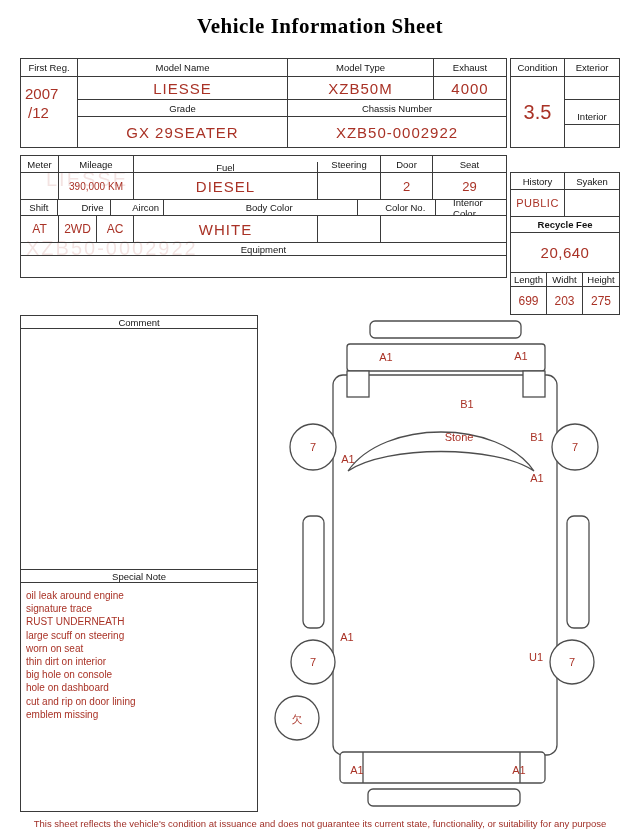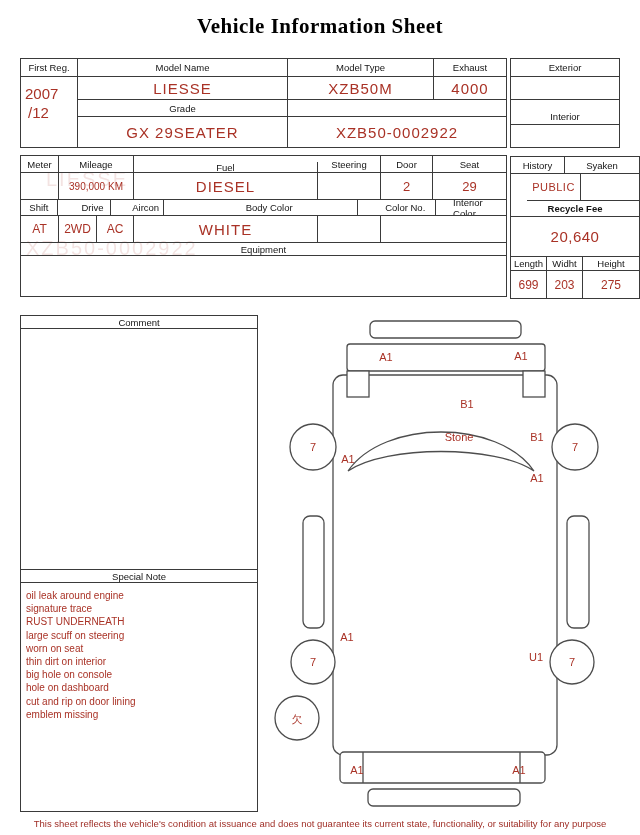--- a/index.html
+++ b/index.html
@@ -69,38 +69,43 @@
         <div class="cell lbl br" style="width:146px;">Model Type</div>
         <div class="cell lbl grow">Exhaust</div>
       </div>
       <div class="row bb" style="height:23px;">
         <div class="cell val big br" style="width:210px;">LIESSE</div>
         <div class="cell val big br" style="width:146px;">XZB50M</div>
         <div class="cell val big grow">4000</div>
       </div>
       <div class="row bb" style="height:17px;">
         <div class="cell lbl br" style="width:210px;">Grade</div>
+        <div class="cell lbl grow">Chassis Number</div>
       </div>
       <div class="row grow">
         <div class="cell val big br" style="width:210px;">GX 29SEATER</div>
         <div class="cell val big grow">XZB50-0002922</div>
       </div>
     </div>
   </div>
 
   <div class="box" style="left:510px; top:58px; width:110px; height:90px;">
+    <div class="col br" style="width:54px;">
+      <div class="cell lbl bb" style="height:18px;">Condition</div>
+      <div class="cell val grow" style="font-size:20px;">3.5</div>
+    </div>
     <div class="col grow">
       <div class="cell lbl bb" style="height:18px;">Exterior</div>
       <div class="cell bb grow"></div>
       <div class="cell lbl bb" style="height:17px;margin-top:8px;">Interior</div>
       <div class="cell grow"></div>
     </div>
   </div>
 
-  <div class="box col" style="left:20px; top:155px; width:487px; height:142px;">
+  <div class="box col" style="left:20px; top:155px; width:487px; height:123px;">
     <div class="row bb" style="height:17px;">
       <div class="cell lbl br" style="width:38px;">Meter</div>
       <div class="cell lbl br" style="width:75px;">Mileage</div>
       <div class="cell lbl br" style="width:184px;margin-top:6px;">Fuel</div>
       <div class="cell lbl br" style="width:63px;">Steering</div>
       <div class="cell lbl br" style="width:52px;">Door</div>
       <div class="cell lbl grow">Seat</div>
     </div>
     <div class="row bb" style="height:27px;">
       <div class="cell br" style="width:38px;"></div>
@@ -122,26 +127,26 @@
       <div class="cell val sz12 br" style="width:38px;">AT</div>
       <div class="cell val sz12 br" style="width:38px;">2WD</div>
       <div class="cell val sz12 br" style="width:37px;">AC</div>
       <div class="cell val big br" style="width:184px;">WHITE</div>
       <div class="cell br" style="width:63px;"></div>
       <div class="cell grow"></div>
     </div>
     <div class="cell lbl bb" style="height:13px;">Equipment</div>
   </div>
 
-  <div class="box col" style="left:510px; top:156px; width:130px; height:143px;">
+  <div class="box col" style="left:510px; top:172px; width:110px; height:143px;">
     <div class="row bb" style="height:17px;">
       <div class="cell lbl br" style="width:54px;">History</div>
       <div class="cell lbl grow">Syaken</div>
     </div>
-    <div class="row bb" style="height:27px;margin-left:16px;">
+    <div class="row bb" style="height:27px;">
       <div class="cell val sz11 br" style="width:54px;">PUBLIC</div>
       <div class="cell grow"></div>
     </div>
     <div class="cell lbl bb" style="height:16px;font-weight:bold;">Recycle Fee</div>
     <div class="cell val bb" style="height:40px; font-size:15px; letter-spacing:.5px;">20,640</div>
     <div class="row bb" style="height:14px;">
       <div class="cell lbl br" style="width:36px;">Length</div>
       <div class="cell lbl br" style="width:36px;">Widht</div>
       <div class="cell lbl grow">Height</div>
     </div>

